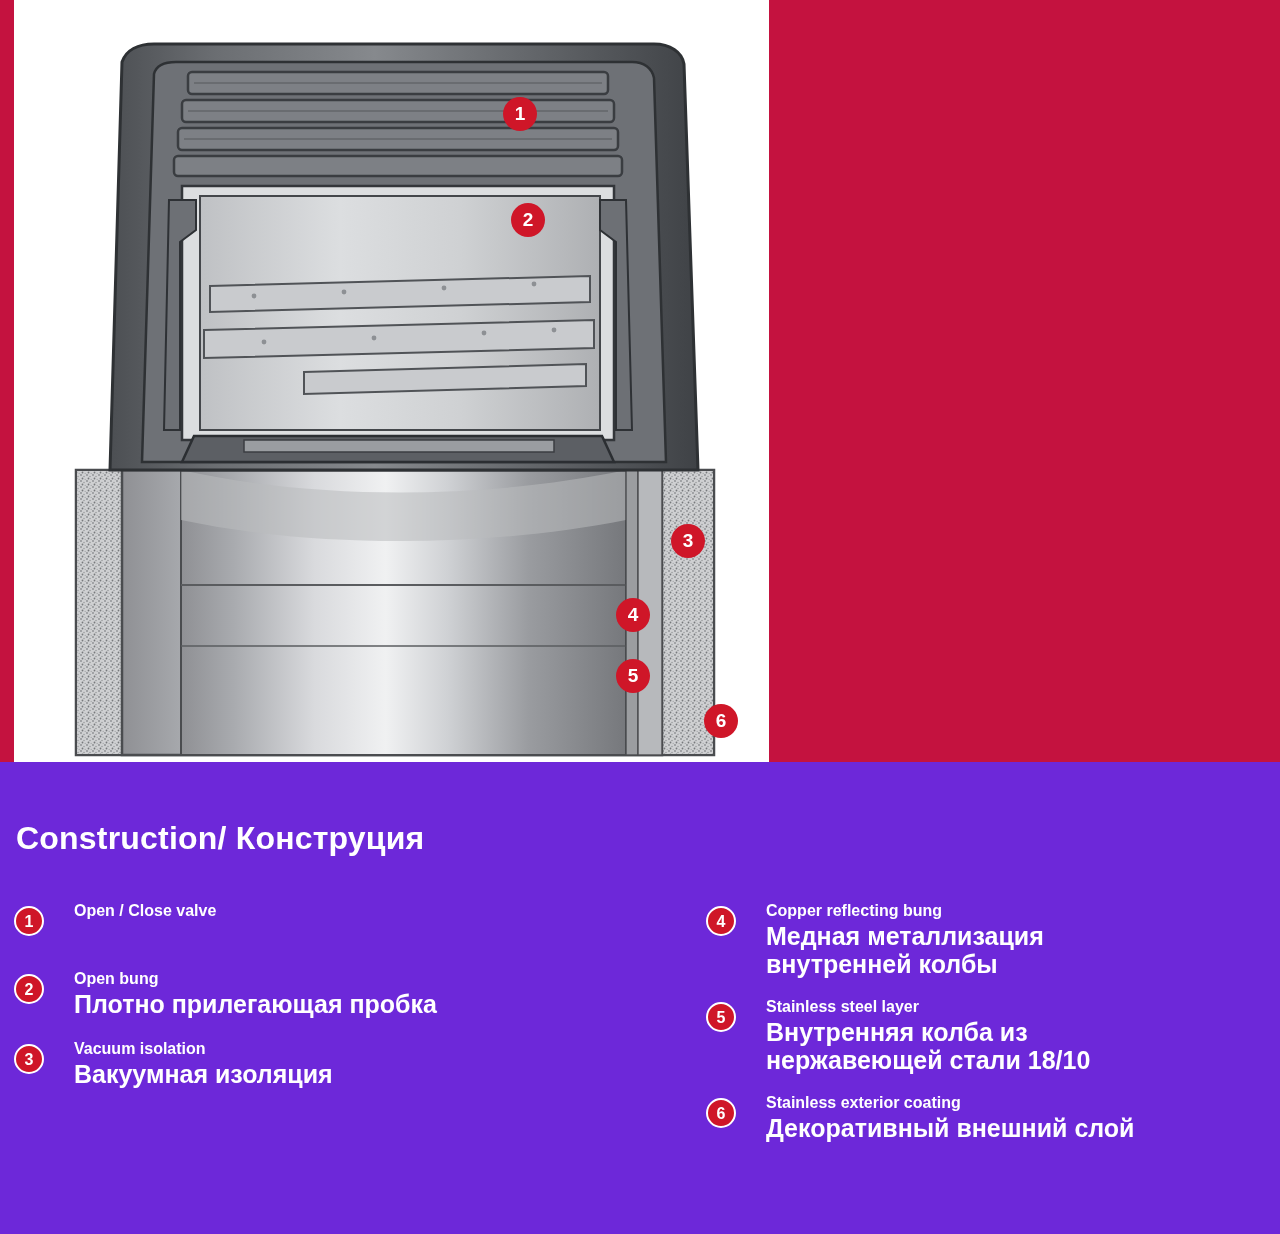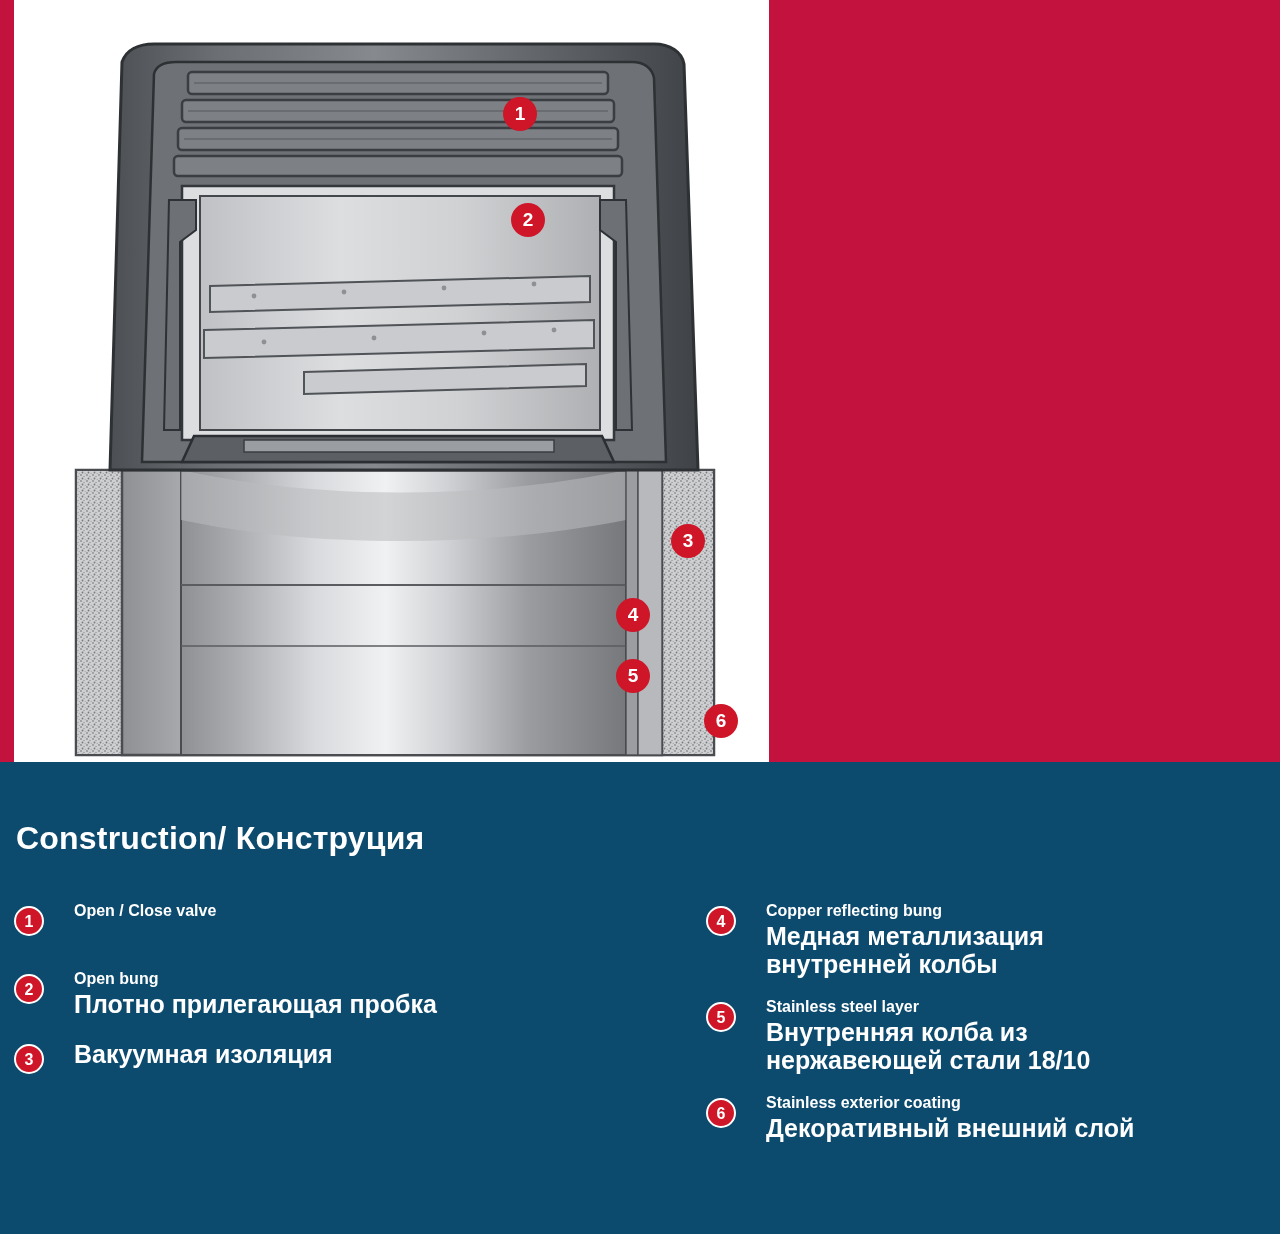--- a/index.html
+++ b/index.html
@@ -54,21 +54,21 @@
     font-family: "Liberation Sans", sans-serif;
   }
 
   
   #legend {
     position: absolute;
     left: 0;
     top: 762px;
     width: 1280px;
     height: 472px;
-    background: #0c4a6e;
+    background: #6d28d9;
     color: #ffffff;
   }
 
   #legend-title {
     position: absolute;
     left: 16px;
     top: 58px;
     font-size: 32px;
     font-weight: bold;
     letter-spacing: 0.2px;
@@ -240,20 +240,21 @@
       </div>
 
       <div class="legend-item">
         <div class="legend-num">2</div>
         <div class="legend-en">Open bung</div>
         <div class="legend-ru">Плотно прилегающая пробка</div>
       </div>
 
       <div class="legend-item">
         <div class="legend-num">3</div>
+        <div class="legend-en">Vacuum isolation</div>
         <div class="legend-ru">Вакуумная изоляция</div>
       </div>
 
     </div>
 
     <div class="legend-col" id="legend-col-right">
 
       <div class="legend-item">
         <div class="legend-num">4</div>
         <div class="legend-en">Copper reflecting bung</div>

